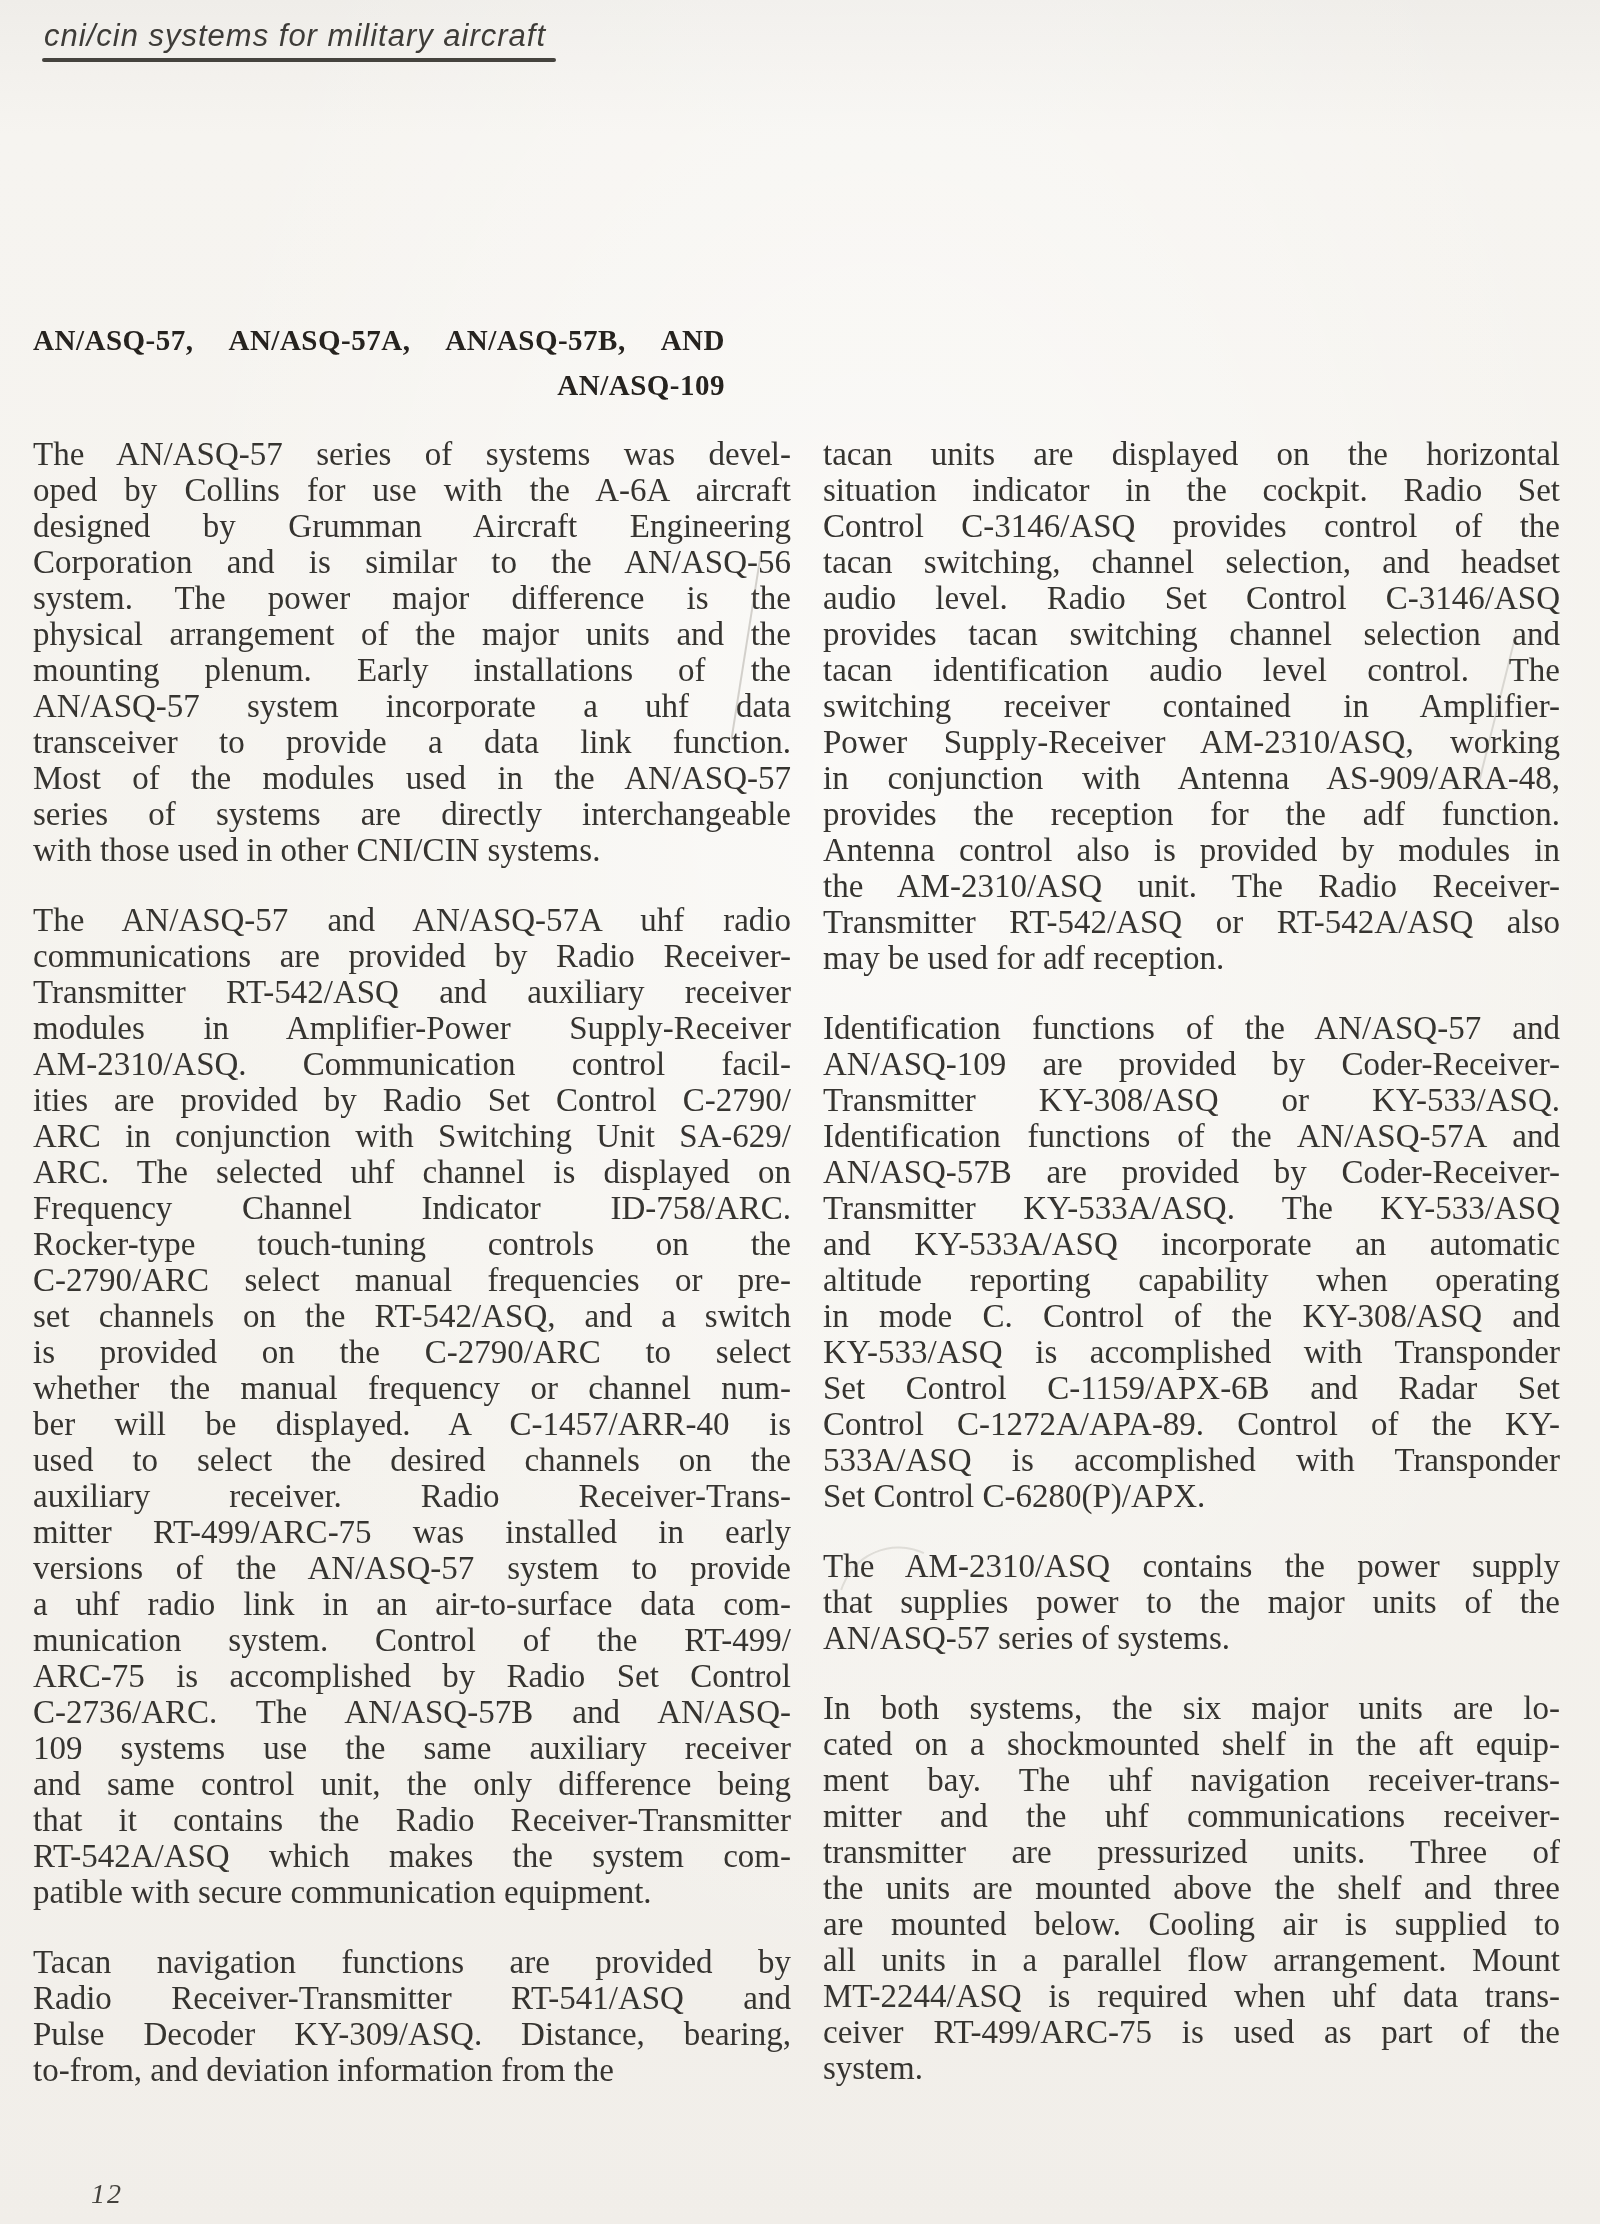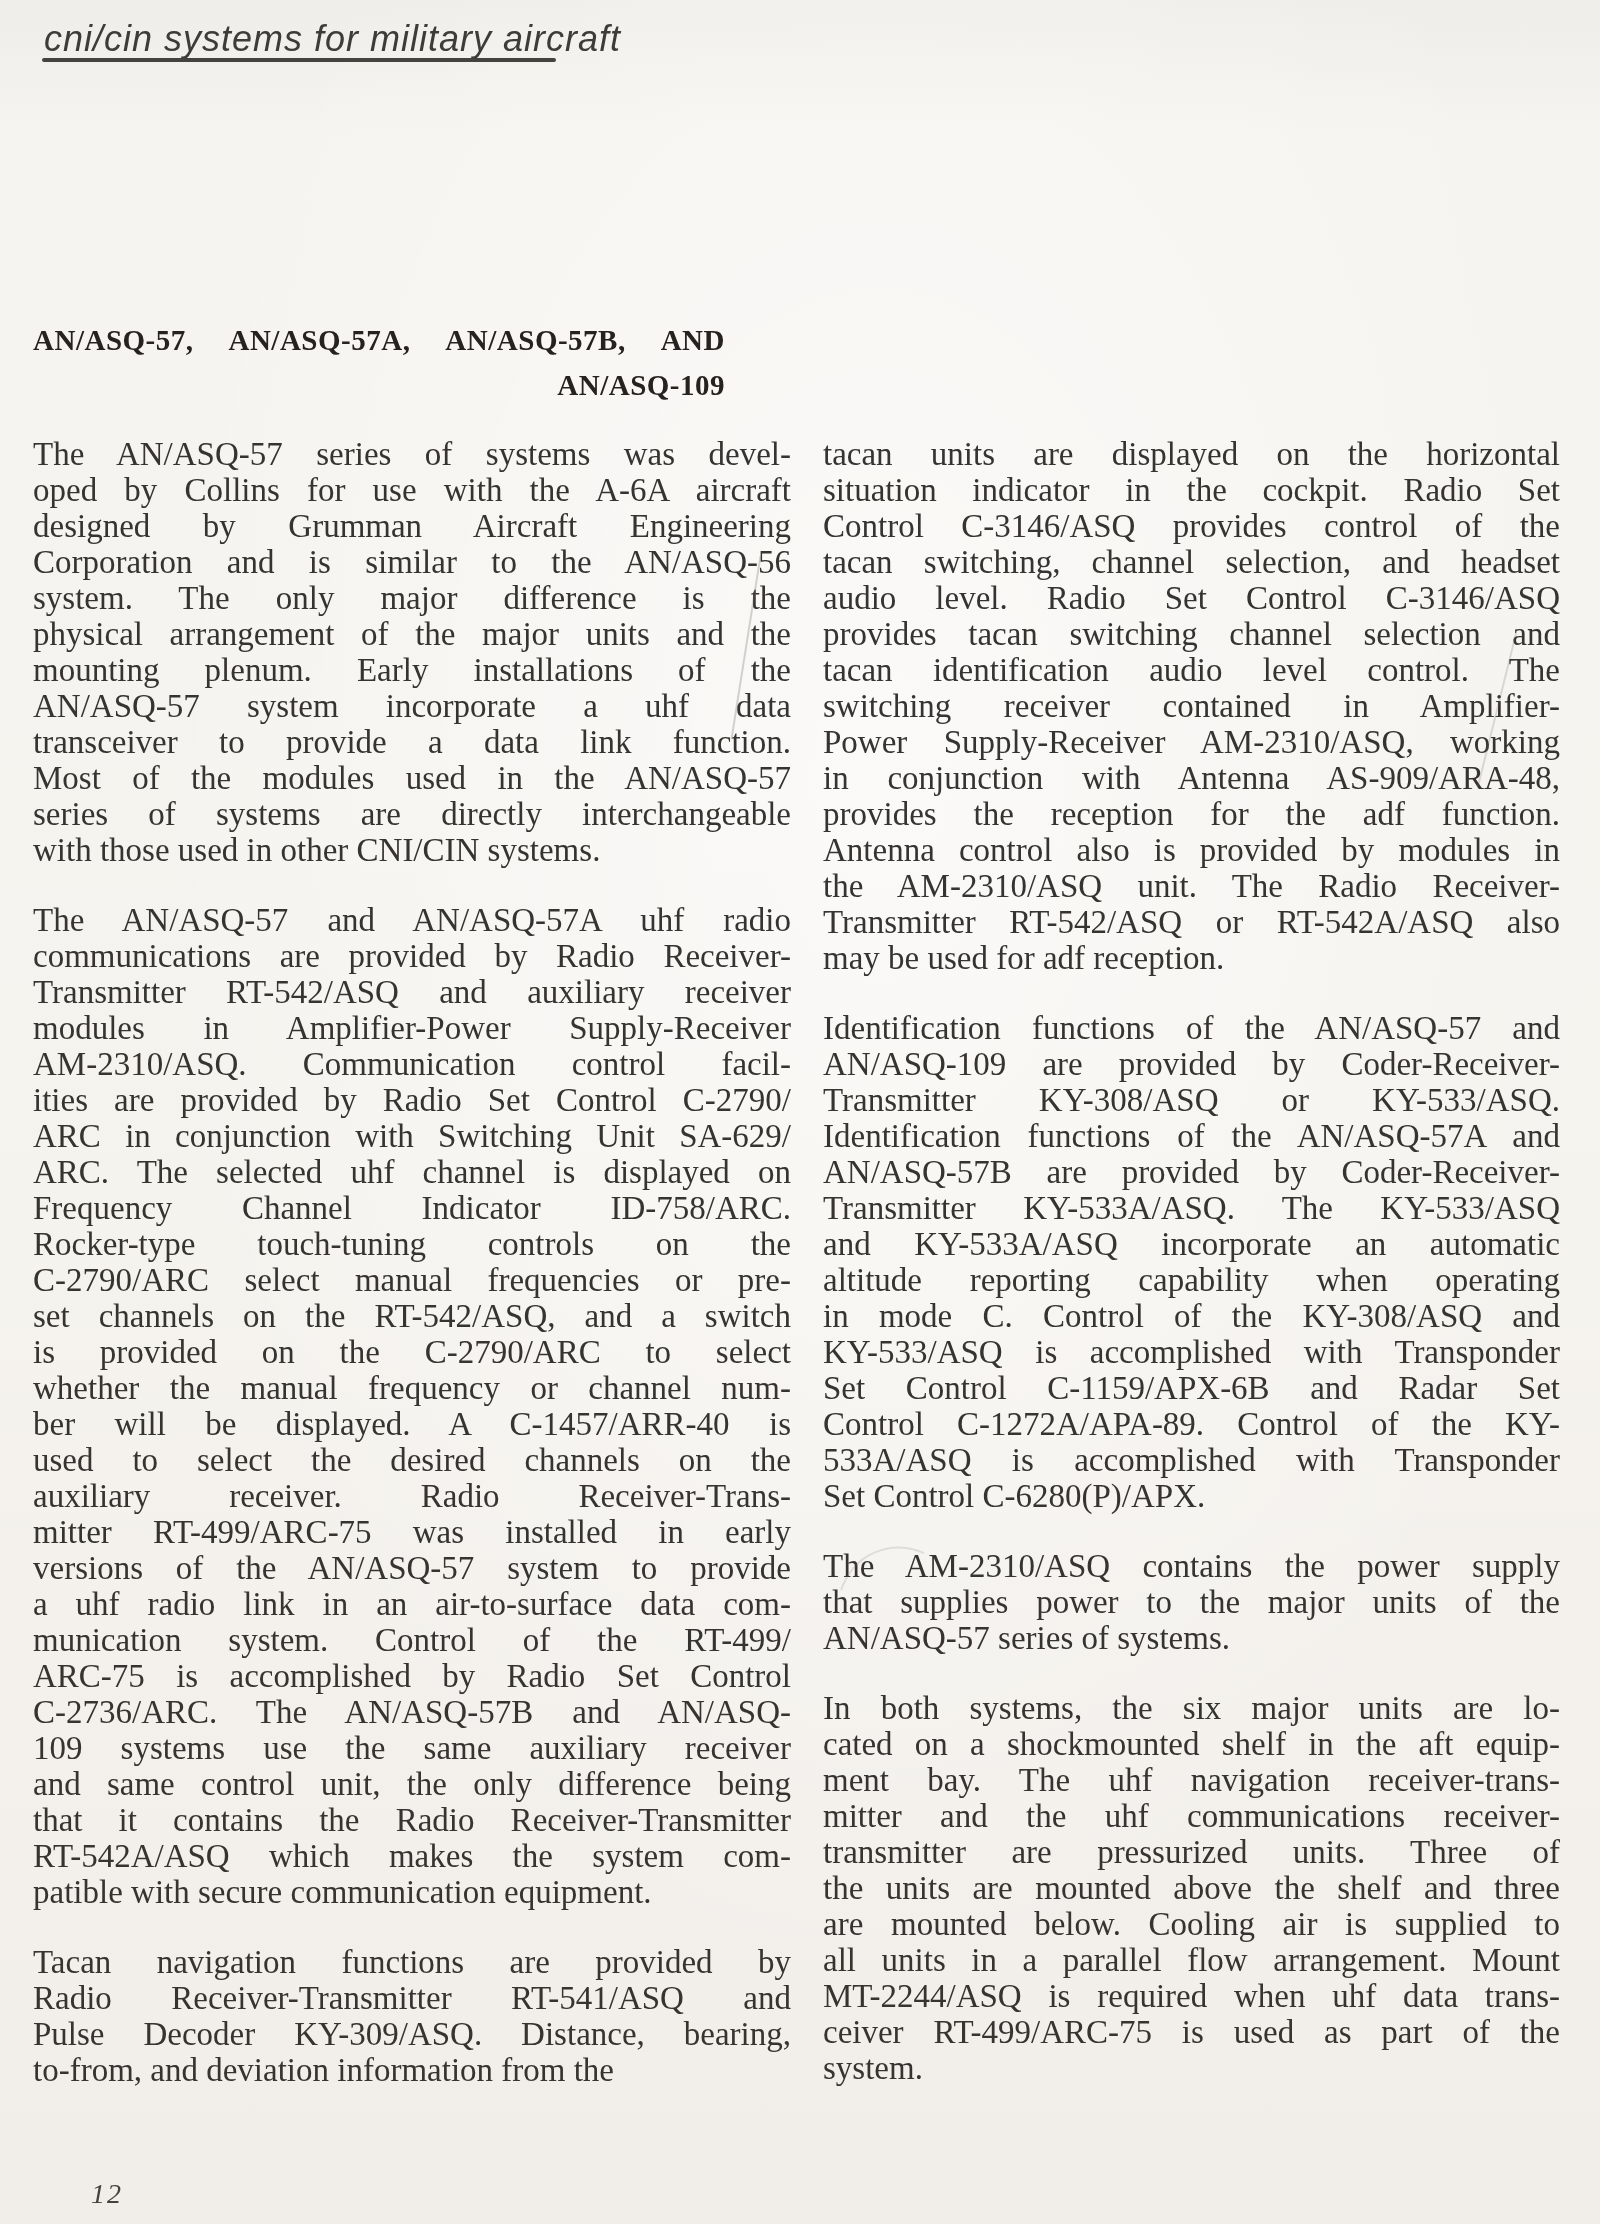--- a/index.html
+++ b/index.html
@@ -10,21 +10,21 @@
     background:
       radial-gradient(ellipse at 55% 35%, rgba(255,255,255,0.55) 0%, rgba(255,255,255,0) 60%),
       linear-gradient(180deg, #efede9 0%, #f6f4f0 6%, #f5f3ee 55%, #f1eee9 100%);
     color:#363430;
   }
 
   
   .running-head {
     position:absolute; left:44px; top:18px;
     font-family:"Liberation Sans", sans-serif;
-    font-style:italic; font-size:36px; letter-spacing:1px;
+    font-style:italic; font-size:31px; letter-spacing:1px;
     color:#3e3c38;
   }
   .head-rule {
     position:absolute; left:42px; top:58px; width:514px; height:4px;
     background:#45433e; border-radius:2px;
   }
 
   
   .article-title {
     position:absolute; left:33px; top:318px; width:692px;
@@ -78,21 +78,21 @@
     <div class="h-line justify">AN/ASQ-57, AN/ASQ-57A, AN/ASQ-57B, AND</div>
     <div class="h-line">AN/ASQ-109</div>
   </div>
 
   <div class="col col-left">
       <div class="para">
         <div class="line">The AN/ASQ-57 series of systems was devel-</div>
         <div class="line">oped by Collins for use with the A-6A aircraft</div>
         <div class="line">designed by Grumman Aircraft Engineering</div>
         <div class="line">Corporation and is similar to the AN/ASQ-56</div>
-        <div class="line">system.  The only major difference is the</div>
+        <div class="line">system.  The power major difference is the</div>
         <div class="line">physical arrangement of the major units and the</div>
         <div class="line">mounting plenum.  Early installations of the</div>
         <div class="line">AN/ASQ-57 system incorporate a uhf data</div>
         <div class="line">transceiver to provide a data link function.</div>
         <div class="line">Most of the modules used in the AN/ASQ-57</div>
         <div class="line">series of systems are directly interchangeable</div>
         <div class="line last">with those used in other CNI/CIN systems.</div>
       </div>
       <div class="para">
         <div class="line">The AN/ASQ-57 and AN/ASQ-57A uhf radio</div>

